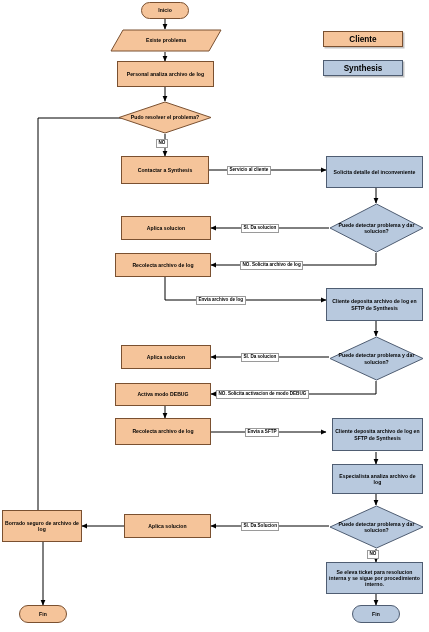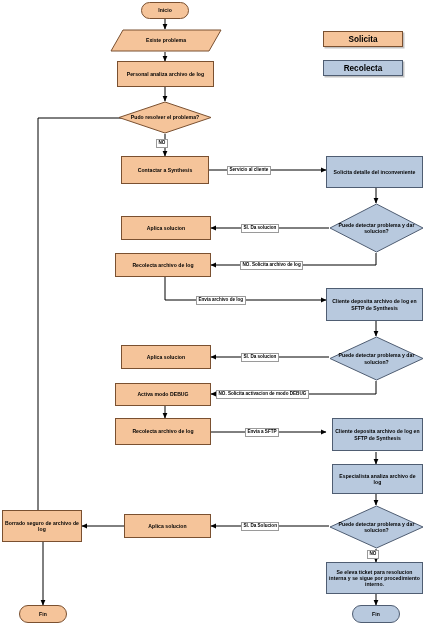--- a/index.html
+++ b/index.html
@@ -108,23 +108,23 @@
       <path d="M129,526 L82,526" marker-end="url(#ah)"></path>
 
       <path d="M376,549 L376,562" marker-end="url(#ah)"></path>
 
       <path d="M376,594 L376,605" marker-end="url(#ah)"></path>
 
       <path d="M43,542 L43,605" marker-end="url(#ah)"></path>
     </g>
   </svg>
 
-  <div class="legend-item legend-cliente" style="left:323px;top:31px;width:80px;height:16px;">Solicita</div>
-
-  <div class="legend-item legend-synthesis" style="left:323px;top:60px;width:80px;height:16px;">Recolecta</div>
+  <div class="legend-item legend-cliente" style="left:323px;top:31px;width:80px;height:16px;">Cliente</div>
+
+  <div class="legend-item legend-synthesis" style="left:323px;top:60px;width:80px;height:16px;">Synthesis</div>
 
   <div class="node cliente term" style="left:141px;top:2px;width:48px;height:17px;">Inicio</div>
 
   <div class="node cliente par" style="left:110px;top:29px;width:112px;height:23px;">
     <svg viewBox="0 0 112 23" preserveAspectRatio="none">
       <polygon points="13,1 111,1 99,22 1,22" fill="#f5c49a" stroke="#7a5030" stroke-width="1"></polygon>
     </svg>
     <span class="plabel">Existe problema</span>
   </div>
 

